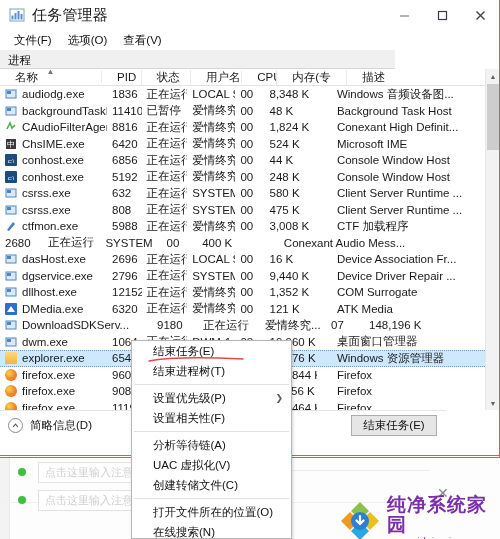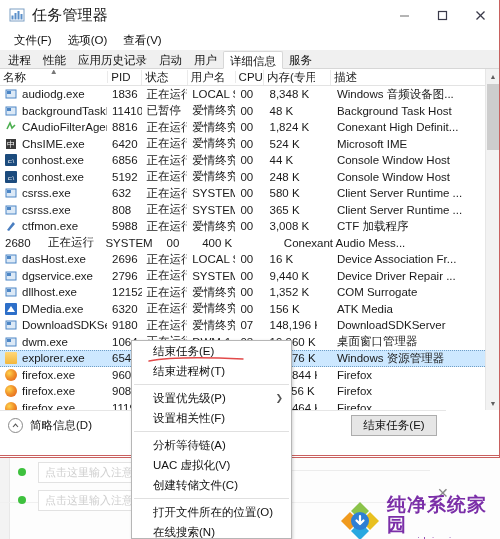--- a/index.html
+++ b/index.html
@@ -48,26 +48,27 @@
   
   #menubar {
     position: absolute; left: 0; top: 30px; width: 499px; height: 20px;
     display: flex; align-items: center; padding-left: 6px;
     font-size: 11.5px; color: #111;
   }
   .menu-item { padding: 1px 8px; white-space: nowrap; }
 
   
   #tabstrip {
-    position: absolute; left: 0; top: 50px; width: 499px; height: 19px;
+    position: absolute; left: 0; top: 50px; width: 395px; height: 19px;
     background: #f0f0f0;
     border-bottom: 1px solid #d7d7d7;
     display: flex; align-items: flex-start;
     padding-left: 2px;
     font-size: 11.5px;
+    flex-direction: column;
   }
   .tab {
     height: 18px; line-height: 18px; padding: 0 6px;
     color: #111; white-space: nowrap; position: relative; top: 1px;
   }
   .tab.active {
     background: #ffffff;
     border: 1px solid #d7d7d7;
     border-bottom: 1px solid #ffffff;
     border-radius: 2px 2px 0 0;
@@ -78,21 +79,21 @@
     position: absolute; left: 0; top: 69px; width: 499px; height: 341px;
     background: #fff; overflow: hidden;
   }
   #thead {
     display: flex; height: 17px; align-items: center;
     border-bottom: 1px solid #e3e3e3;
     font-size: 11.5px; color: #1a1a1a;
     background: #ffffff;
     position: relative;
   }
-  .th { position: relative; padding: 0 3px; white-space: nowrap; overflow: hidden; }
+  .th { position: relative; padding: 0 15px; white-space: nowrap; overflow: hidden; }
   .th + .th { border-left: 1px solid #eaeaea; }
   .sortmark {
     position: absolute; left: 50%; top: -2px; transform: translateX(-50%);
     font-size: 8px; color: #777; line-height: 8px;
   }
 
   .row {
     display: flex; height: 16.5px; align-items: center;
     font-size: 11.5px; color: #1a1a1a; white-space: nowrap;
   }
@@ -409,21 +410,21 @@
               <span class="pico" style="background: transparent;"><svg width="12" height="12" viewBox="0 0 12 12">
                   <rect x="1" y="2" width="10" height="8" fill="#dce9f6" stroke="#4c86c6"></rect>
                   <rect x="2" y="3" width="4" height="3" fill="#4c86c6"></rect>
                 </svg></span>
               <span>csrss.exe</span>
             </div>
             <div class="cell c-pid">808</div>
             <div class="cell c-state">正在运行</div>
             <div class="cell c-user">SYSTEM</div>
             <div class="cell c-cpu">00</div>
-            <div class="cell c-mem num">365 K</div>
+            <div class="cell c-mem num">475 K</div>
             <div class="cell c-desc">Client Server Runtime ...</div>
           </div>
           <div class="row">
             <div class="cell c-name">
               <span class="pico" style="background: transparent;"><svg width="12" height="12" viewBox="0 0 12 12">
                   <path d="M2 10 L8 2 L10 4 L4 11 Z" fill="#4a7ec0"></path>
                 </svg></span>
               <span>ctfmon.exe</span>
             </div>
             <div class="cell c-pid">5988</div>
@@ -490,37 +491,36 @@
             <div class="cell c-name">
               <span class="pico" style="background: rgb(45, 111, 201);"><svg width="12" height="12" viewBox="0 0 12 12">
                   <path d="M2 9 L6 3 L10 9 Z" fill="#fff"></path>
                 </svg></span>
               <span>DMedia.exe</span>
             </div>
             <div class="cell c-pid">6320</div>
             <div class="cell c-state">正在运行</div>
             <div class="cell c-user">爱情终究...</div>
             <div class="cell c-cpu">00</div>
-            <div class="cell c-mem num">156 K</div>
+            <div class="cell c-mem num">121 K</div>
             <div class="cell c-desc">ATK Media</div>
           </div>
           <div class="row">
             <div class="cell c-name">
               <span class="pico" style="background: transparent;"><svg width="12" height="12" viewBox="0 0 12 12">
                   <rect x="1" y="2" width="10" height="8" fill="#dce9f6" stroke="#4c86c6"></rect>
                   <rect x="2" y="3" width="4" height="3" fill="#4c86c6"></rect>
                 </svg></span>
               <span>DownloadSDKServ...</span>
             </div>
             <div class="cell c-pid">9180</div>
             <div class="cell c-state">正在运行</div>
             <div class="cell c-user">爱情终究...</div>
             <div class="cell c-cpu">07</div>
             <div class="cell c-mem num">148,196 K</div>
-            <div class="cell c-desc">DownloadSDKServer</div>
           </div>
           <div class="row">
             <div class="cell c-name">
               <span class="pico" style="background: transparent;"><svg width="12" height="12" viewBox="0 0 12 12">
                   <rect x="1" y="2" width="10" height="8" fill="#dce9f6" stroke="#4c86c6"></rect>
                   <rect x="2" y="3" width="4" height="3" fill="#4c86c6"></rect>
                 </svg></span>
               <span>dwm.exe</span>
             </div>
             <div class="cell c-pid">1064</div>

